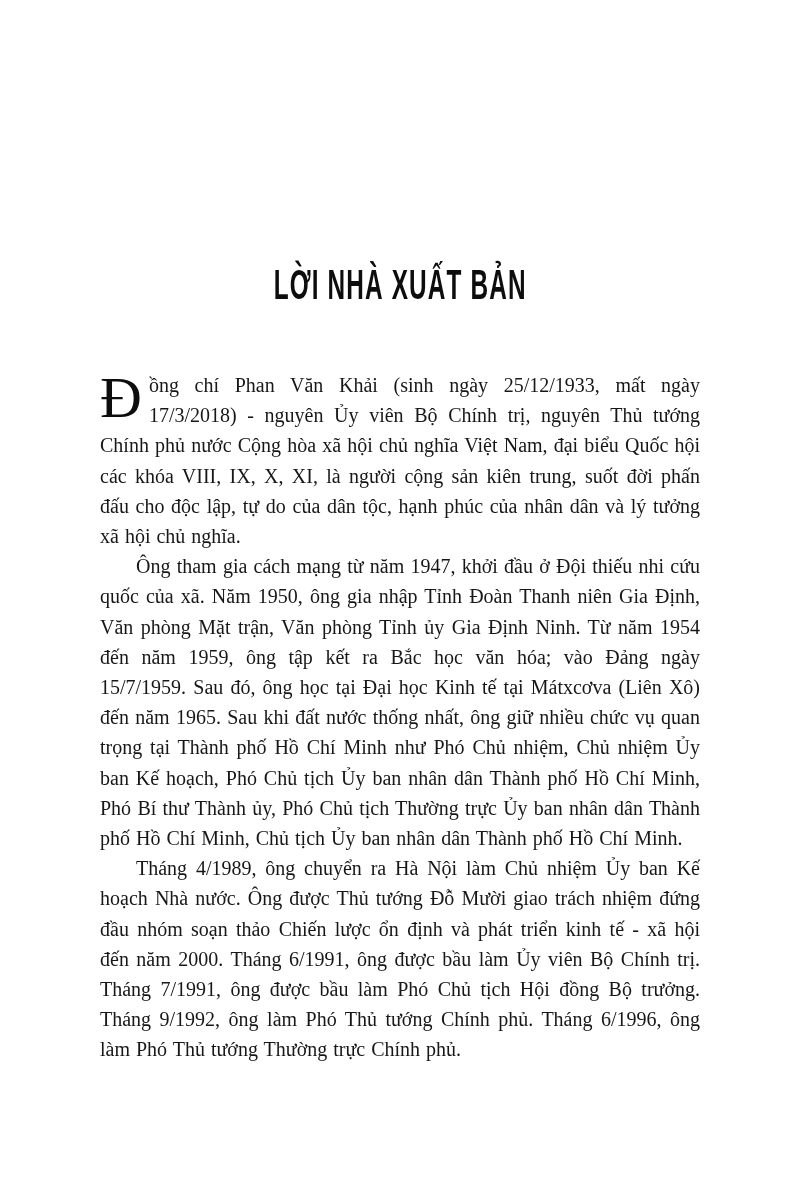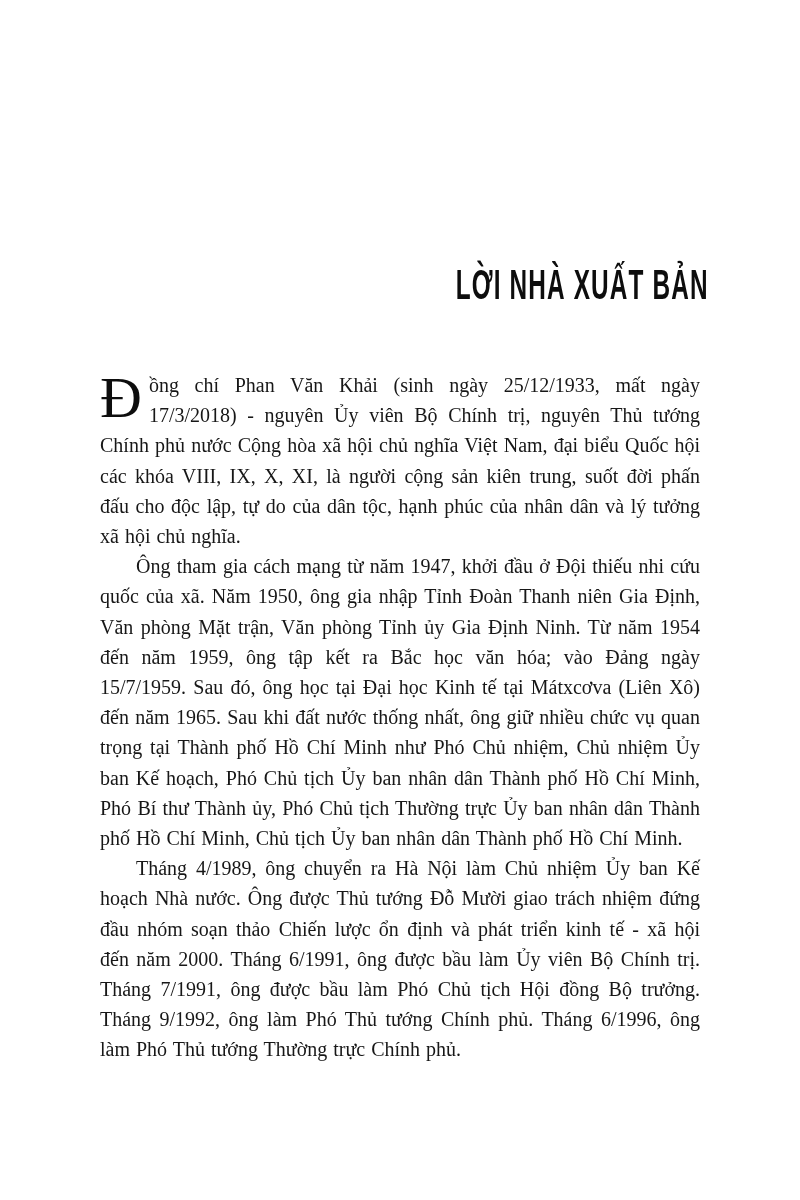--- a/index.html
+++ b/index.html
@@ -10,21 +10,21 @@
     margin: 0 auto;
     background: #ffffff;
     overflow: hidden;
   }
   .title-wrap {
     position: absolute;
     top: 262px;
     left: 0;
     width: 800px;
     display: flex;
-    justify-content: flex-end;
+    justify-content: center;
   }
   .title {
     font-family: "Liberation Sans", sans-serif;
     font-weight: 700;
     font-size: 42px;
     line-height: 1.1;
     letter-spacing: 2px;
     transform: scaleX(0.58);
     transform-origin: center;
     white-space: nowrap;

